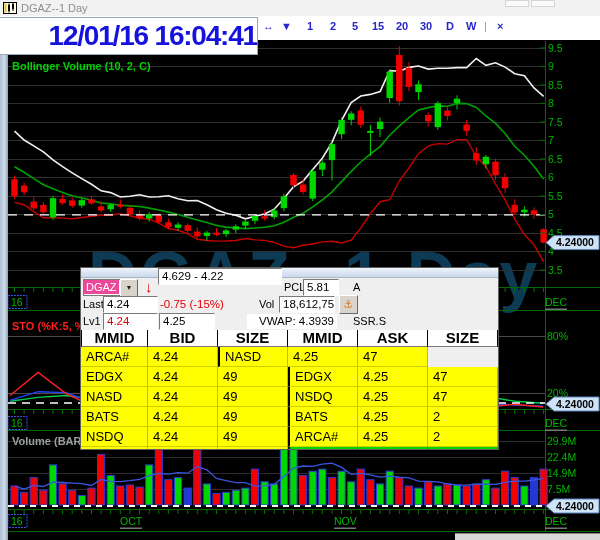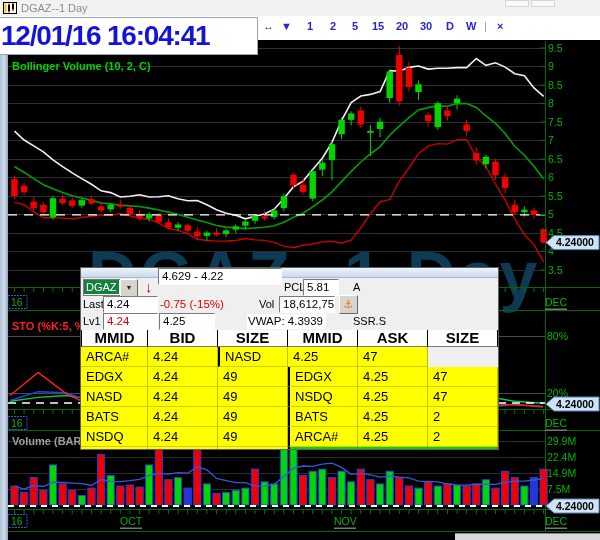--- a/index.html
+++ b/index.html
@@ -8,21 +8,21 @@
   #titlebar{position:absolute;left:0;top:0;width:600px;height:16px;background:#f2f2f2;z-index:5;
     border-bottom:1px solid #e0e0e0;display:flex;align-items:center;}
   #titlebar .ttl{color:#8d8d8d;font-size:11px;margin-left:4px;}
   #app-icon{width:14px;height:12px;margin-left:3px;flex:0 0 auto;}
   .ghostbtn{position:absolute;top:0;width:22px;height:5px;background:#fafafa;border:1px solid #d5d5d5;}
   #toolbar{position:absolute;left:0;top:16px;width:600px;height:24px;background:#ffffff;z-index:5;}
   #toolbar span{position:absolute;top:4px;font-size:11px;font-weight:bold;color:#2626cc;cursor:default;}
   #toolbar .div{color:#9a9a9a;font-weight:normal;}
   
   #tsbox{position:absolute;left:0;top:17px;width:258px;height:38px;background:#ffffff;z-index:30;
-    border:1px solid #98a8bc;border-left:none;box-sizing:border-box;display:flex;align-items:center;}
+    border:1px solid #98a8bc;border-left:none;box-sizing:border-box;display:flex;align-items:center;justify-content:flex-end;}
   #tsbox .t{color:#1512dd;font-size:28px;font-weight:bold;letter-spacing:-1.2px;white-space:pre;margin-left:1px;}
   
   #frame-left{position:absolute;left:0;top:40px;width:8px;height:500px;z-index:6;
     background:linear-gradient(90deg,#aebfd4,#cfdceb 55%,#8fa3ba);}
   #br-strip{position:absolute;left:455px;top:533px;width:145px;height:7px;background:#d9d9d9;
     border-top:1px solid #8a8a8a;z-index:4;}
   
   #chart-svg{position:absolute;left:0;top:0;z-index:1;}
   svg text{font-family:"Liberation Sans","DejaVu Sans",sans-serif;}
   
@@ -34,29 +34,29 @@
   #l2win{position:absolute;left:80px;top:267px;width:417px;height:181px;background:#efefef;z-index:20;
     border:1px solid #5f5f5f;box-sizing:content-box;overflow:hidden;font-size:11px;color:#000;}
   #l2title{position:absolute;left:0;top:0;width:100%;height:9px;
     background:linear-gradient(180deg,#eef4fb,#c9d9ec);border-bottom:1px solid #aab8c8;}
   .lbl{position:absolute;font-size:11px;color:#000;}
   .fld{position:absolute;background:#fff;border:1px solid;border-color:#7a7a7a #ffffff #ffffff #7a7a7a;
     font-size:11.5px;height:13px;line-height:13px;padding:1px 3px;white-space:pre;overflow:hidden;}
   .red{color:#e00000;}
   #combo{position:absolute;left:2px;top:11px;width:36px;height:15px;background:#fff;
     border:1px solid #7a7a7a;}
-  #combo .sel{display:inline-block;background:#15803d;color:#fff;font-size:11px;height:13px;line-height:13px;
+  #combo .sel{display:inline-block;background:#ec4899;color:#fff;font-size:11px;height:13px;line-height:13px;
     padding:1px 2px 0 2px;text-align:center;}
   #combo-btn{position:absolute;left:39px;top:11px;width:16px;height:17px;background:#d8d4cc;
     border:1px solid;border-color:#fff #6a6a6a #6a6a6a #fff;font-size:7px;text-align:center;line-height:15px;color:#222;}
   #dn-arrow{position:absolute;left:64px;top:10px;color:#e00000;font-size:15px;font-weight:bold;}
   #anchor-btn{position:absolute;left:258px;top:27px;width:17px;height:17px;background:#d8d4cc;
     border:1px solid;border-color:#fff #6a6a6a #6a6a6a #fff;color:#e07818;font-size:11px;text-align:center;line-height:16px;}
   #vwap-box{position:absolute;left:166px;top:46px;width:78px;height:15px;background:#fff;font-size:11.5px;
-    line-height:15px;padding-left:1px;white-space:pre;}
+    line-height:15px;padding-left:12px;white-space:pre;}
   
   #l2table{position:absolute;left:0;top:62px;width:417px;}
   .l2h,.l2r{display:grid;grid-template-columns:67px 70px 70px 70px 70px 70px;}
   .l2h .hc{background:#fff;font-size:15px;font-weight:bold;text-align:center;height:16px;line-height:16px;
     border-right:1px solid #000;border-bottom:1px solid #777;}
   .l2h .hc.c0{border-left:1px solid #000;}
   .l2r .bc{background:#ffff00;font-size:13px;height:19px;line-height:19px;padding-left:5px;
     border-right:1px solid rgba(0,0,0,0.25);border-bottom:1px solid rgba(120,120,0,0.35);
     overflow:hidden;white-space:pre;}
   .l2r .bc.c3{border-left:2px solid #000;}

